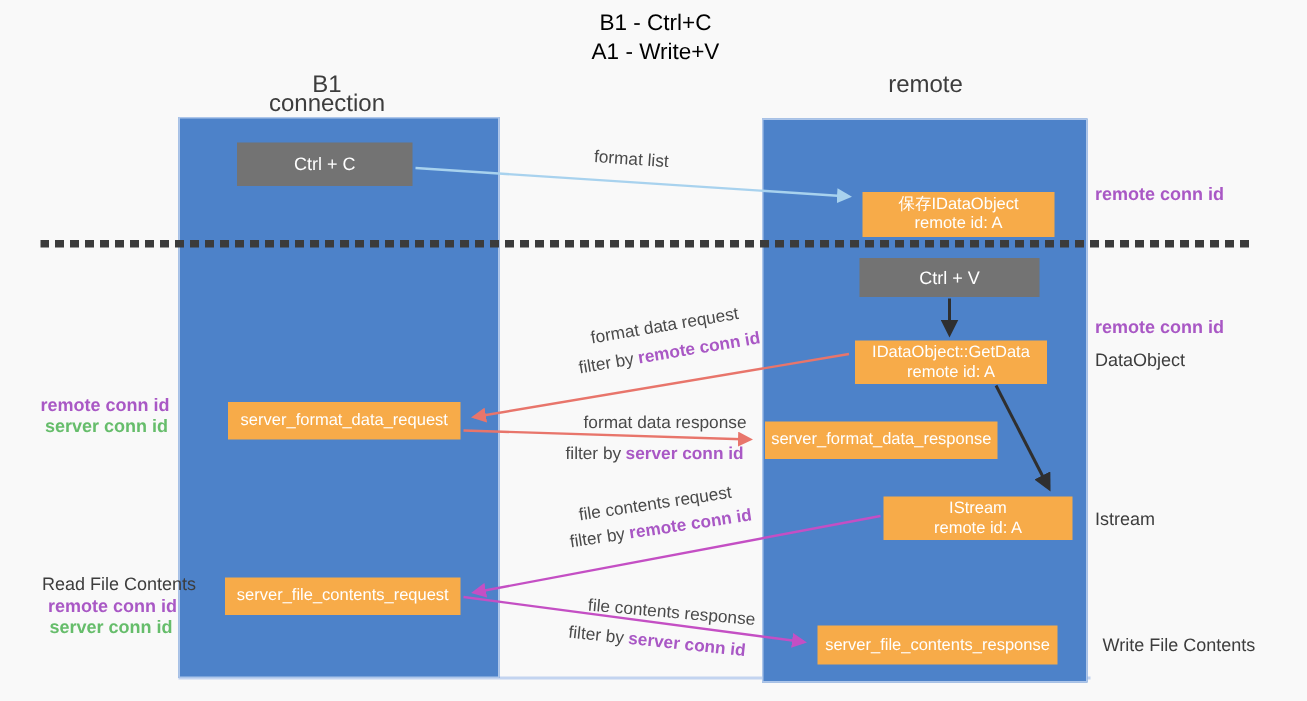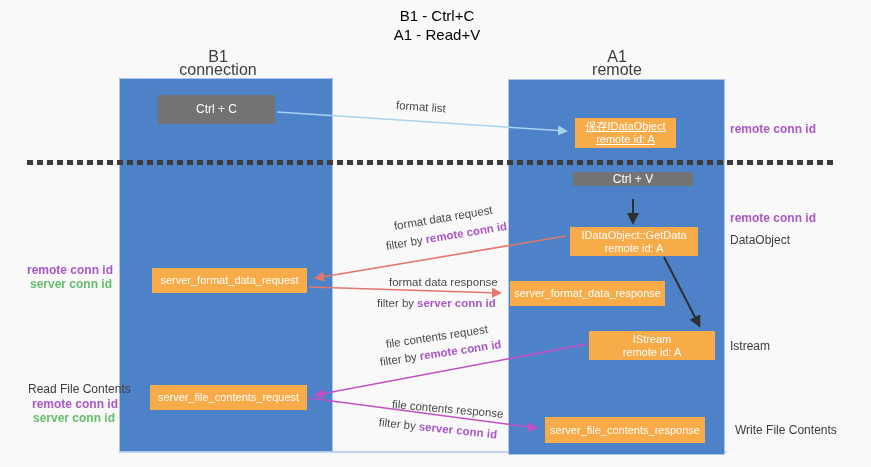--- a/index.html
+++ b/index.html
@@ -28,49 +28,48 @@
   .filter-prefix{margin-right:3px;}
   svg.overlay{position:absolute;left:0;top:0;z-index:4;pointer-events:none;}
 </style>
 </head>
 <body>
 
 <div id="canvas">
 
   <div class="title">
     <div>B1 - Ctrl+C</div>
-    <div>A1 - Read+V</div>
+    <div>A1 - Write+V</div>
   </div>
 
   <div class="lane-header" style="left:148px;top:50px;">
     <div>B1</div>
     <div>connection</div>
   </div>
   <div class="lane-header" style="left:547px;top:50px;">
-    <div>A1</div>
     <div>remote</div>
   </div>
 
   <div class="bottom-line"></div>
 
   <div class="lane" style="left:119px;top:78px;width:214px;height:374px;"></div>
   <div class="lane" style="left:508px;top:79px;width:217px;height:376px;"></div>
 
   <div class="divider"></div>
 
   <div class="node green fs12" style="left:158px;top:95px;width:117px;height:29px;">
     <span>Ctrl + C</span>
   </div>
 
-  <div class="node orange fs11" style="left:575px;top:118px;width:101px;height:30px;text-decoration:underline;">
+  <div class="node orange fs11" style="left:575px;top:128px;width:128px;height:30px;">
     <span>保存IDataObject</span>
     <span>remote id: A</span>
   </div>
 
-  <div class="node green fs12" style="left:573px;top:172px;width:120px;height:14px;">
+  <div class="node green fs12" style="left:573px;top:172px;width:120px;height:26px;">
     <span>Ctrl + V</span>
   </div>
 
   <div class="node orange fs11" style="left:570px;top:227px;width:128px;height:29px;">
     <span>IDataObject::GetData</span>
     <span>remote id: A</span>
   </div>
 
   <div class="node orange fs11" style="left:510px;top:281px;width:155px;height:25px;">
     <span>server_format_data_response</span>

